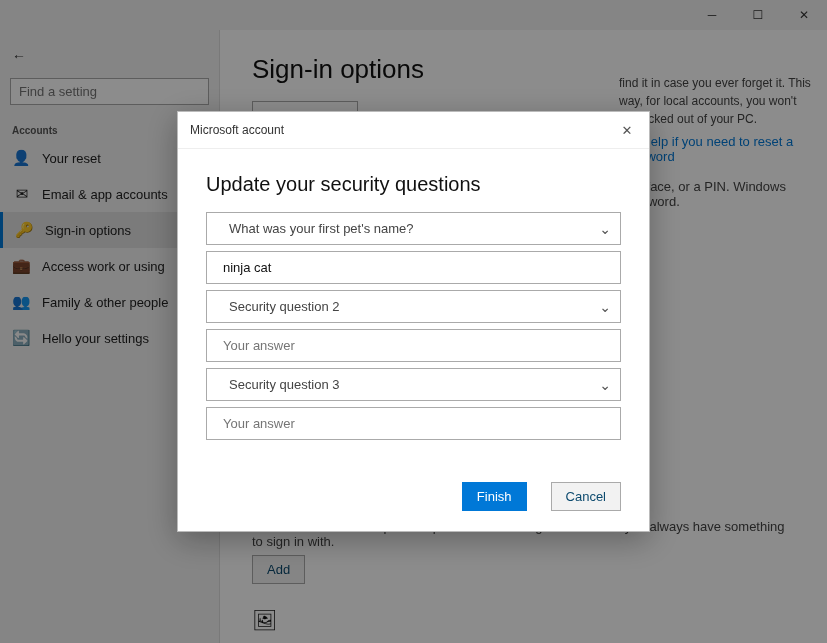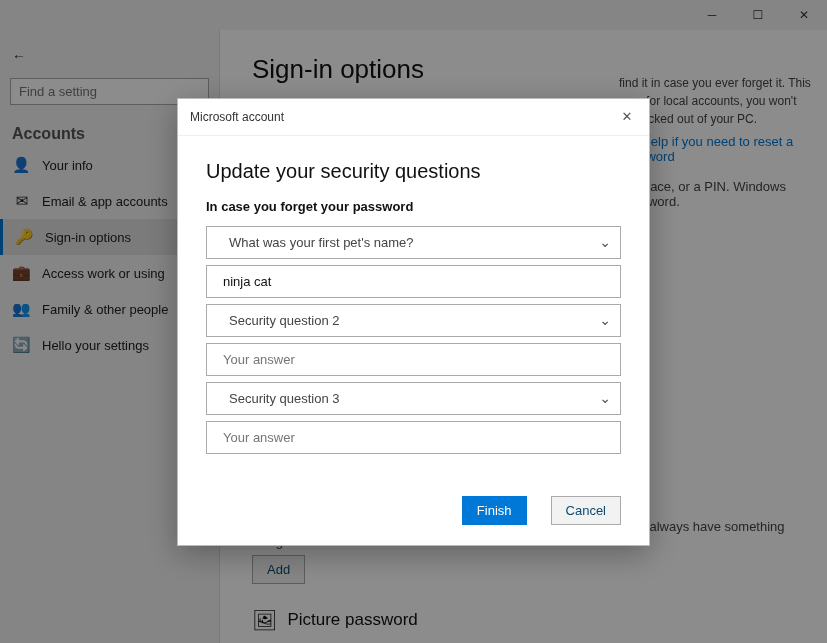--- a/index.html
+++ b/index.html
@@ -35,21 +35,21 @@
     .search-box input {
       border: none;
       outline: none;
       flex: 1;
       font-size: 13px;
       background: transparent;
     }
     .search-icon-svg { color: #555; font-size: 13px; }
     .sidebar-section-label {
       padding: 12px 12px 4px 12px;
-      font-size: 16px;
+      font-size: 10px;
       color: #555;
       font-weight: 600;
     }
     .sidebar-item {
       display: flex;
       align-items: center;
       padding: 9px 12px;
       cursor: pointer;
       font-size: 13px;
       color: #222;
@@ -245,21 +245,21 @@
       <div class="sidebar-back">
         <span>←</span>
       </div>
       <div class="search-box">
         <input type="text" placeholder="Find a setting" style="">
         <span class="search-icon-svg">🔍</span>
       </div>
       <div class="sidebar-section-label">Accounts</div>
       <div class="sidebar-item">
         <span class="si-icon">👤</span>
-        <span>Your info</span>
+        <span>Your reset</span>
       </div>
       <div class="sidebar-item">
         <span class="si-icon">✉</span>
         <span>Email &amp; app accounts</span>
       </div>
       <div class="sidebar-item active">
         <span class="si-icon">🔑</span>
         <span>Sign-in options</span>
       </div>
       <div class="sidebar-item">
@@ -326,39 +326,37 @@
           <span class="icon">⠿</span>
           <span>PIN</span>
         </div>
         <p class="description">Create a PIN to use in place of passwords. Having a PIN means you always have something to sign in with.</p>
         <button class="btn">Add</button>
       </div>
 
       <div class="content-section">
         <div class="section-header">
           <span class="icon">🖼</span>
-          <span>Picture password</span>
         </div>
         <p class="description">Sign in to Windows using a favorite photo.</p>
 
       </div>
     </div>
   </div>
 
   <div class="overlay">
     <div class="dialog">
 
       <div class="dialog-titlebar">
         <span>Microsoft account</span>
         <div class="dialog-close">✕</div>
       </div>
 
       <div class="dialog-body">
         <h2 class="dialog-title">Update your security questions</h2>
-        <p class="dialog-subtitle">In case you forget your password</p>
 
         
         <div class="select-wrapper">
           <select>
             <option>What was your first pet's name?</option>
           </select>
         </div>
         <input class="text-input" type="text" value="ninja cat" style="">
 
         

